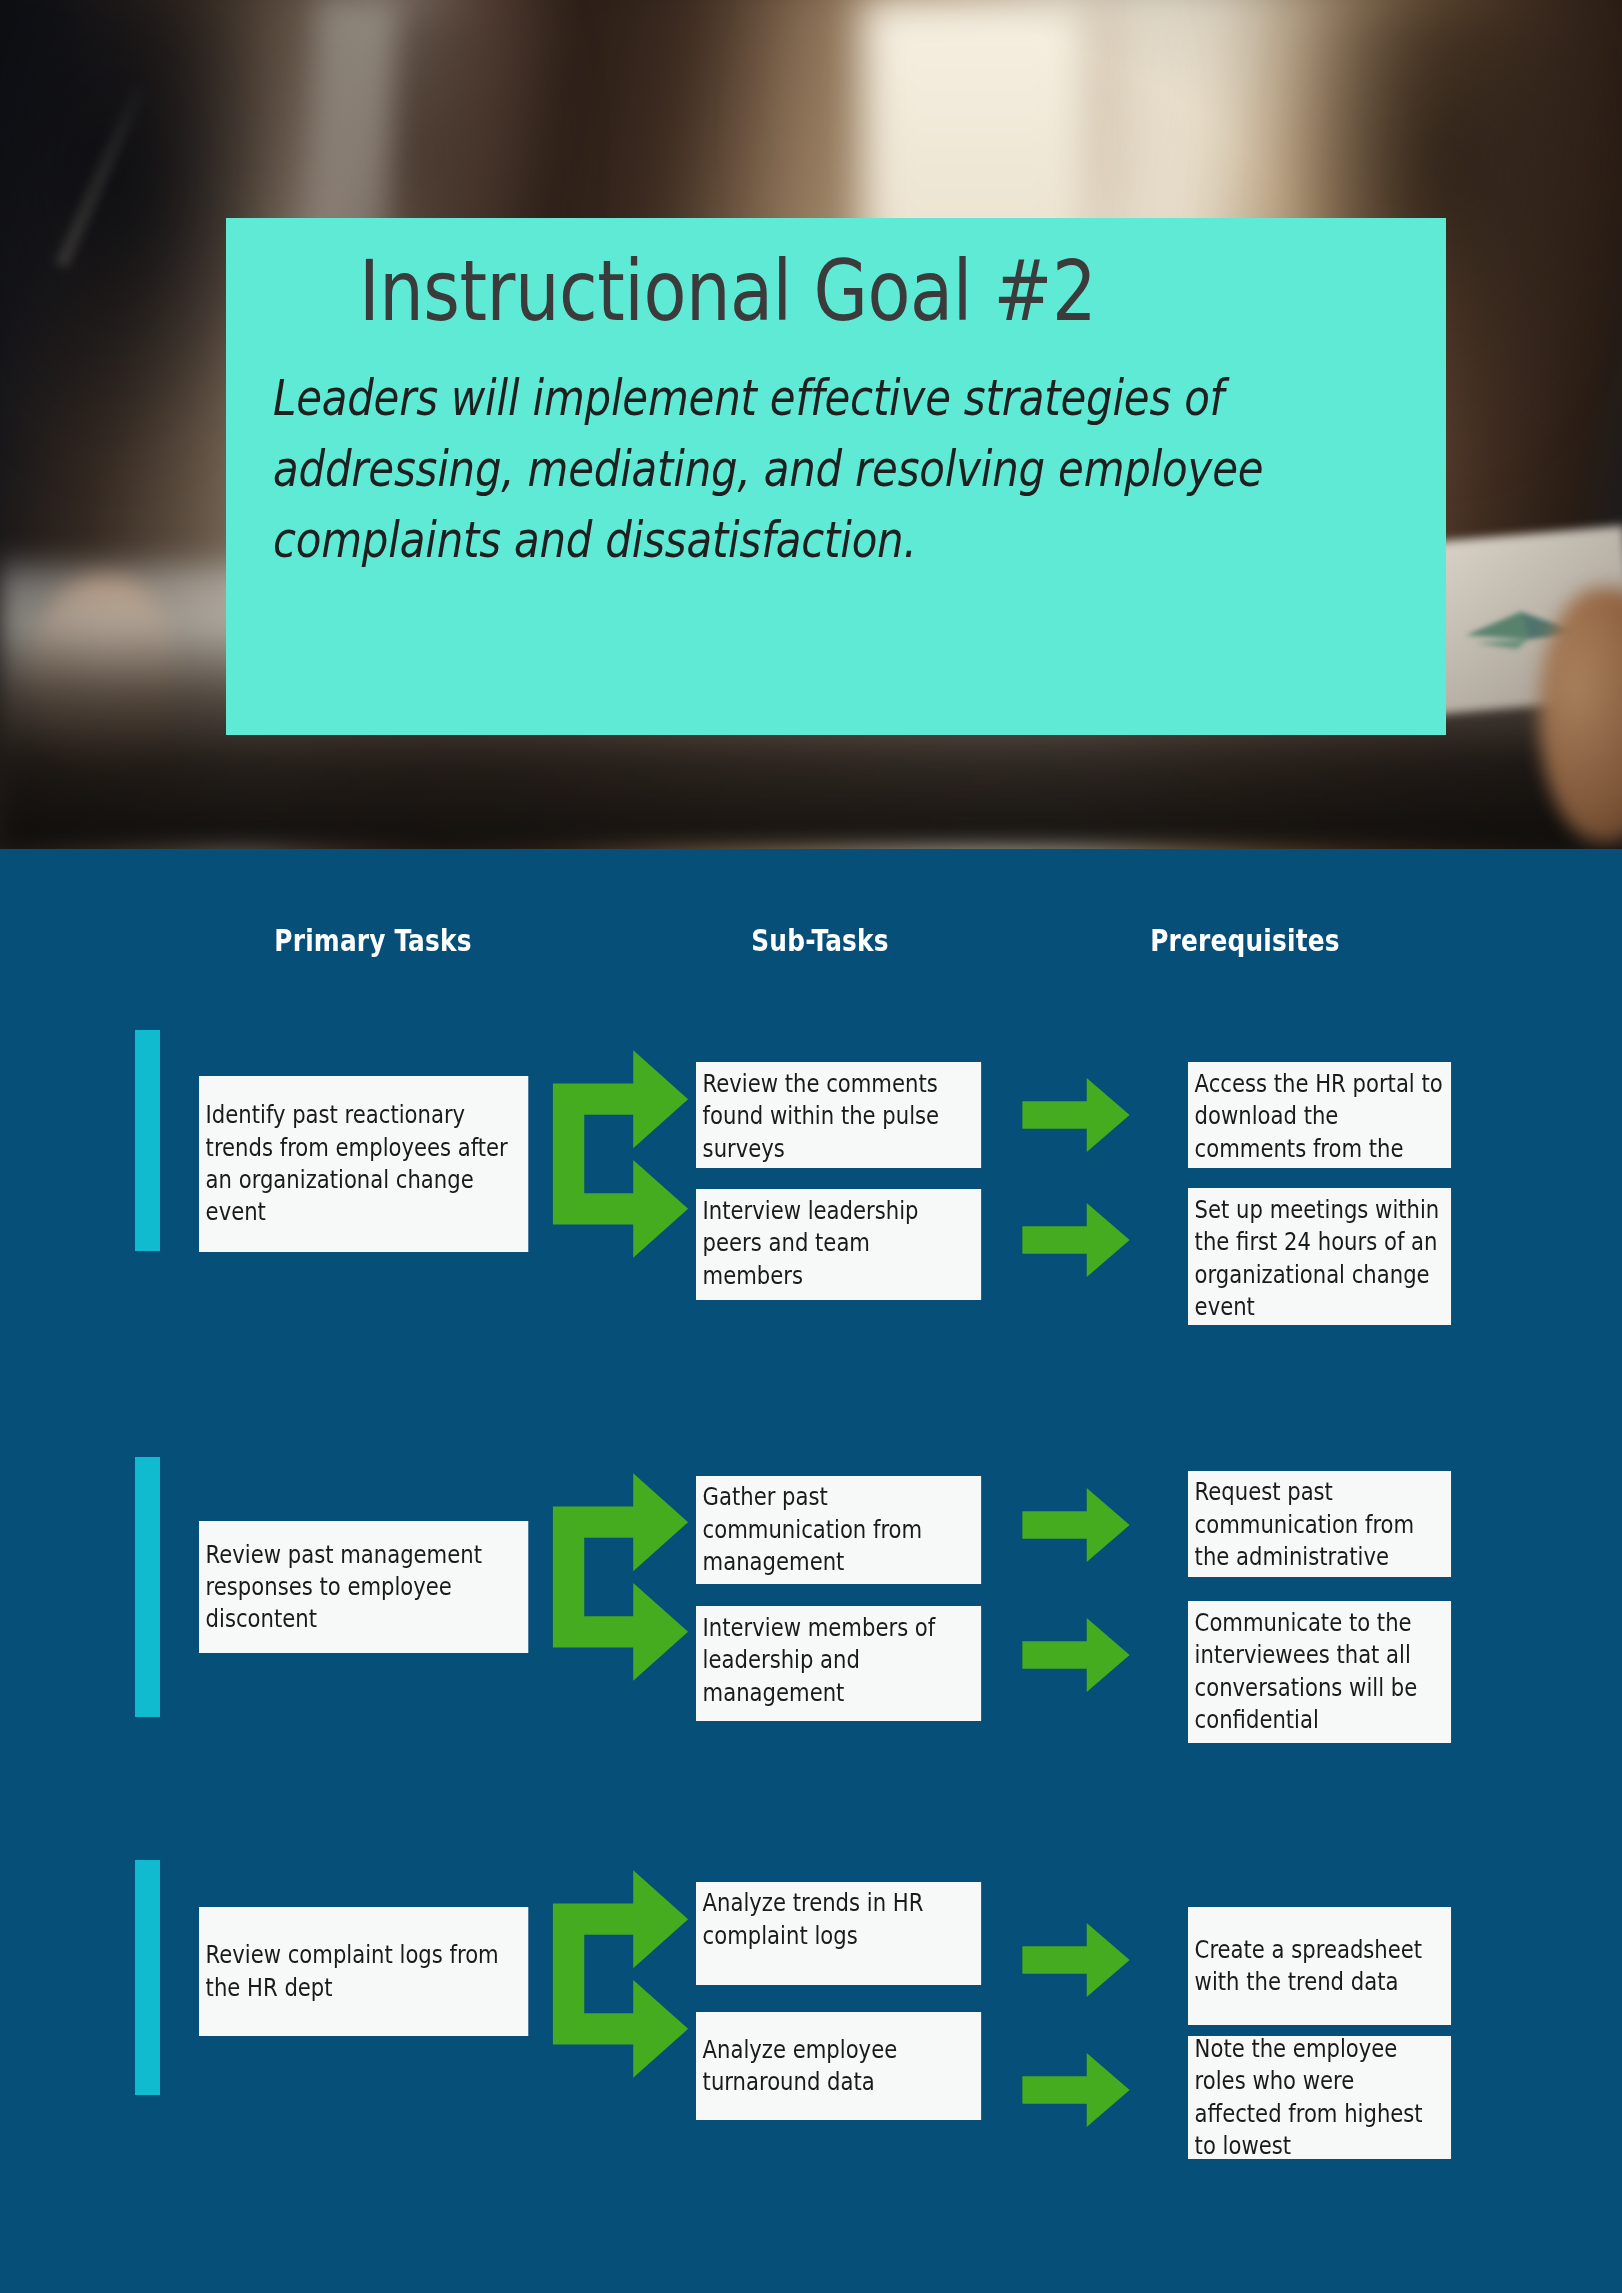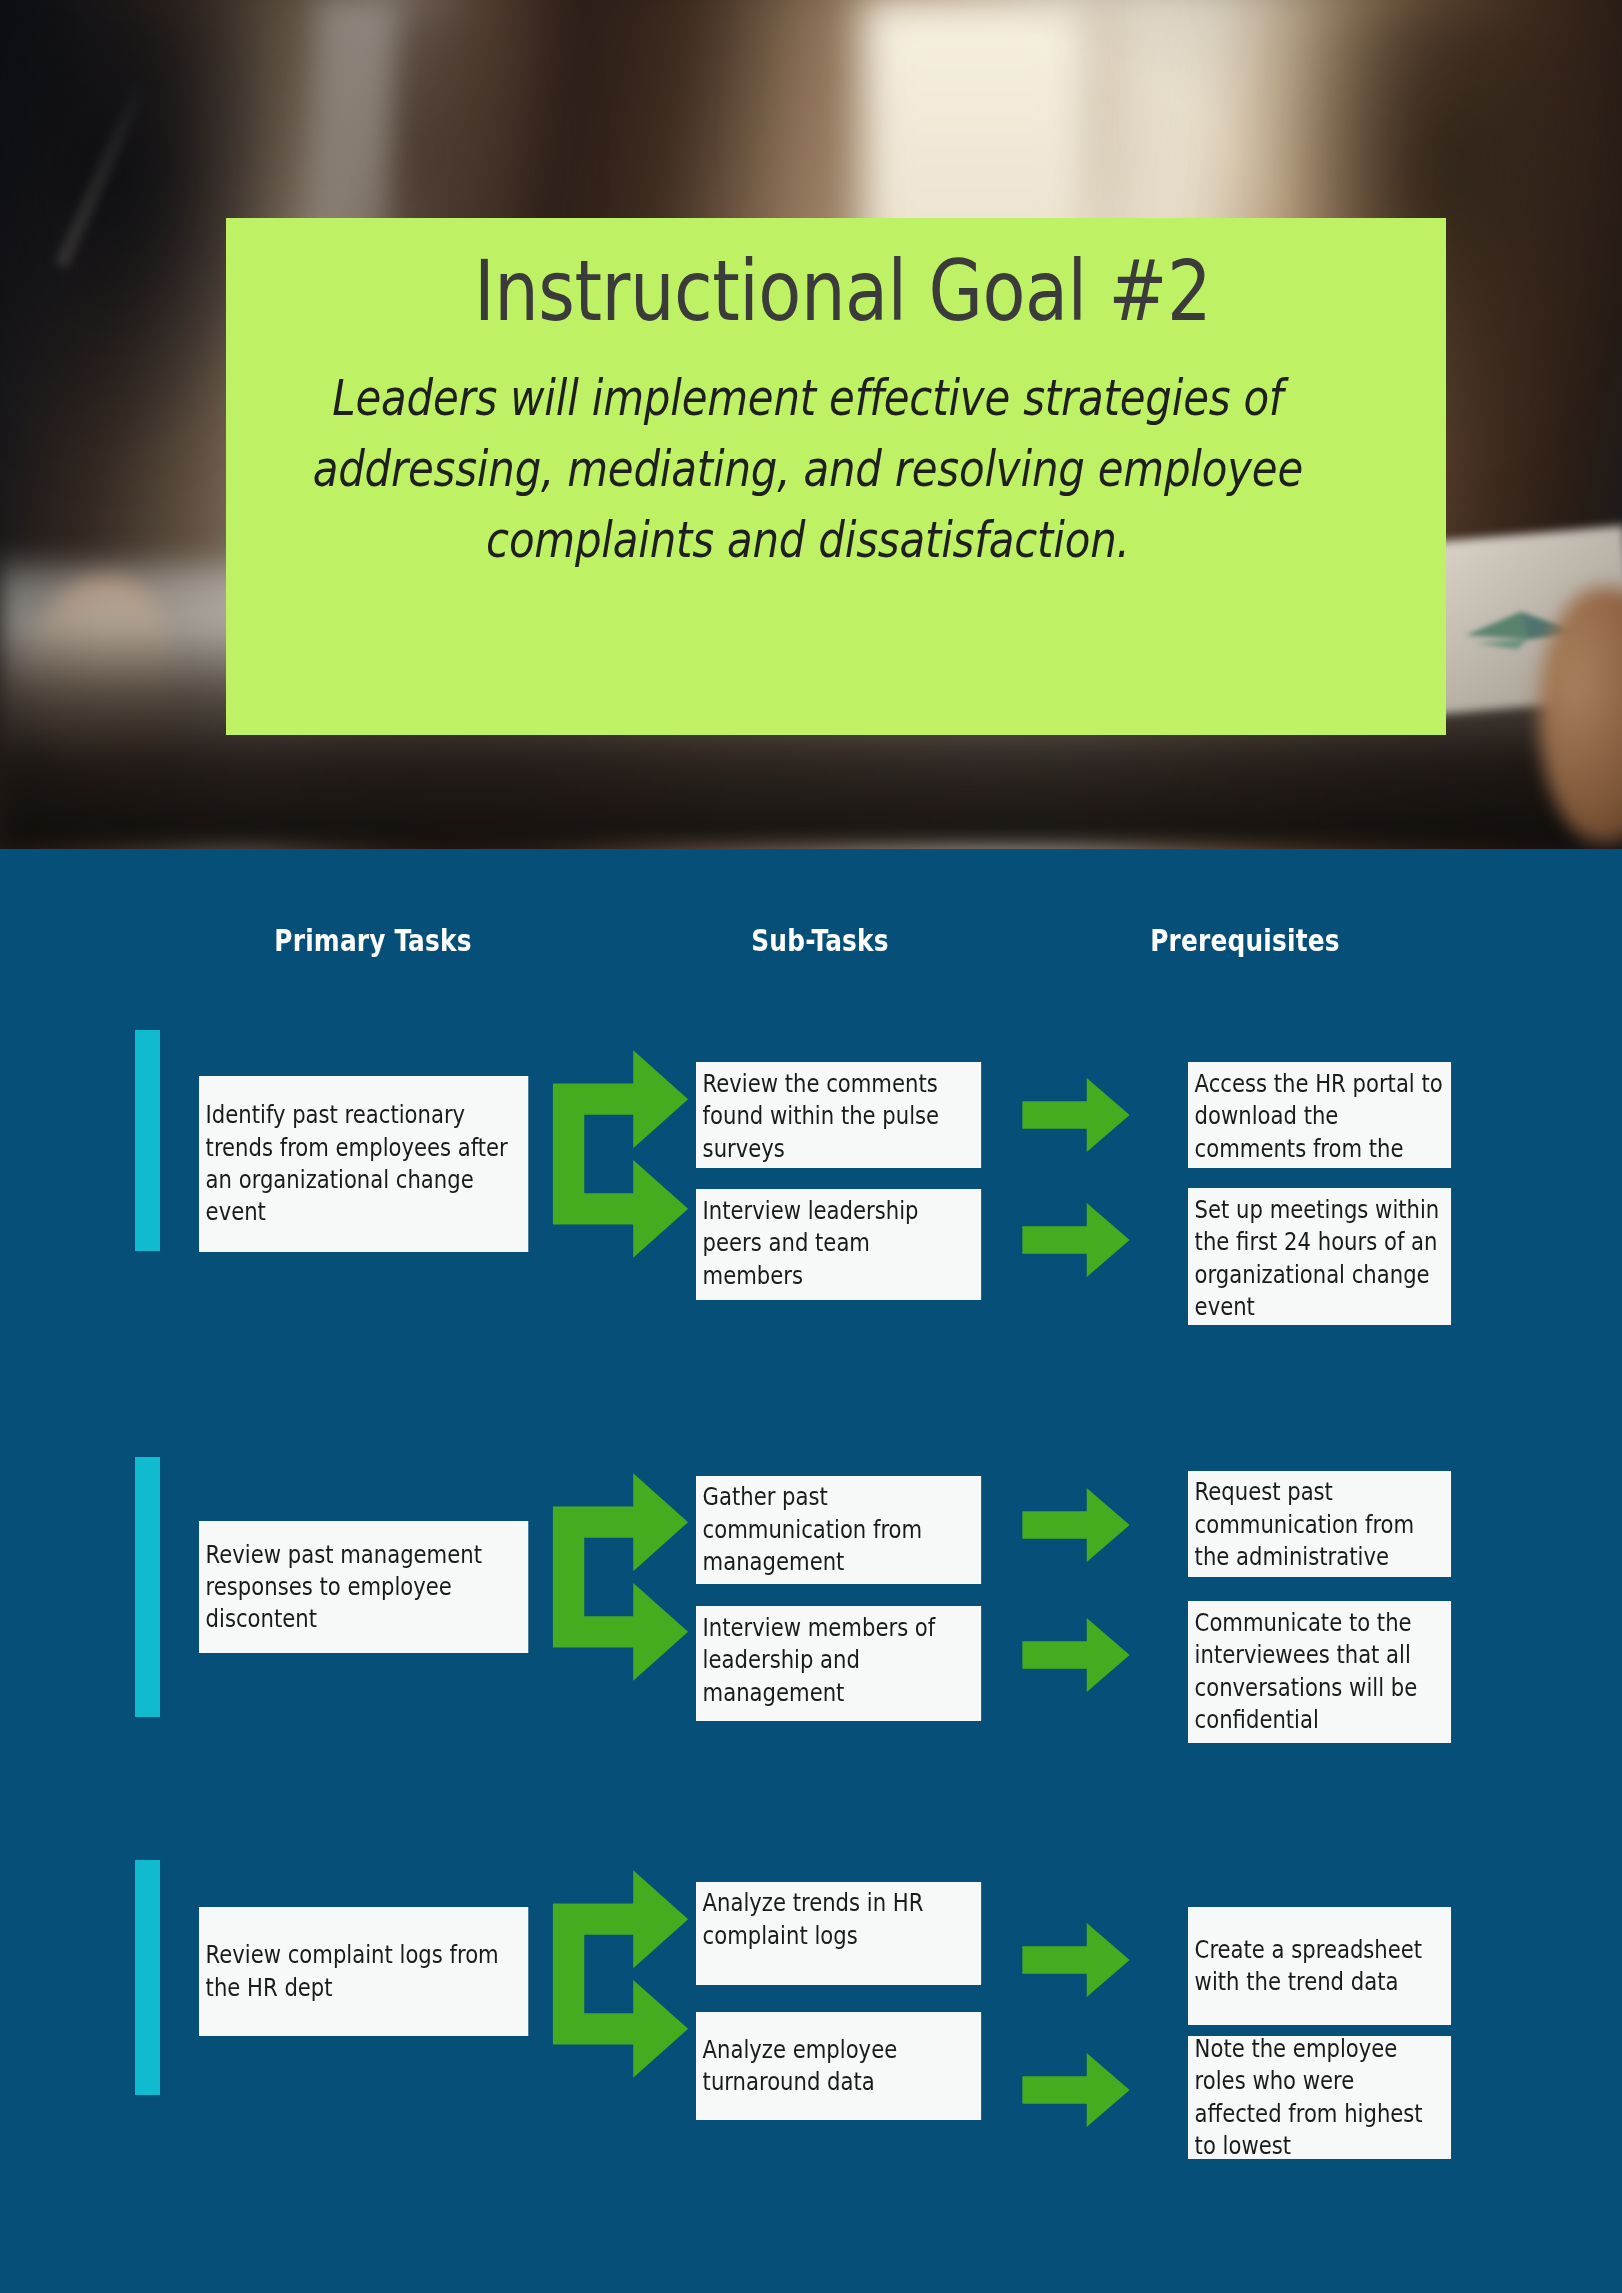--- a/index.html
+++ b/index.html
@@ -82,23 +82,22 @@
     filter:blur(4.9px); transform:rotate(24deg);
   }
   .pl-vign {
     background:radial-gradient(ellipse 1176px 784px at 50% 42%,
       rgba(0,0,0,0) 45%, rgba(0,0,0,.38) 100%);
   }
 
   
   #title-card {
     position:absolute; left:226px; top:218px; width:1220px; height:517px;
-    background:#bef264;
+    background:#5eead4;
     padding:25.5px 47px 0 47px;
-    text-align:center;
   }
   #goal-title {
     font-size:84px; font-weight:400; color:#3b3b3b;
     letter-spacing:-0.5px; line-height:1.12; white-space:nowrap;
     font-family:"DejaVu Sans Condensed","Liberation Sans", sans-serif;
     transform:scaleX(.93); transform-origin:left center;
     margin-left:86px;
   }
   #goal-subtitle {
     margin-top:25.5px;

